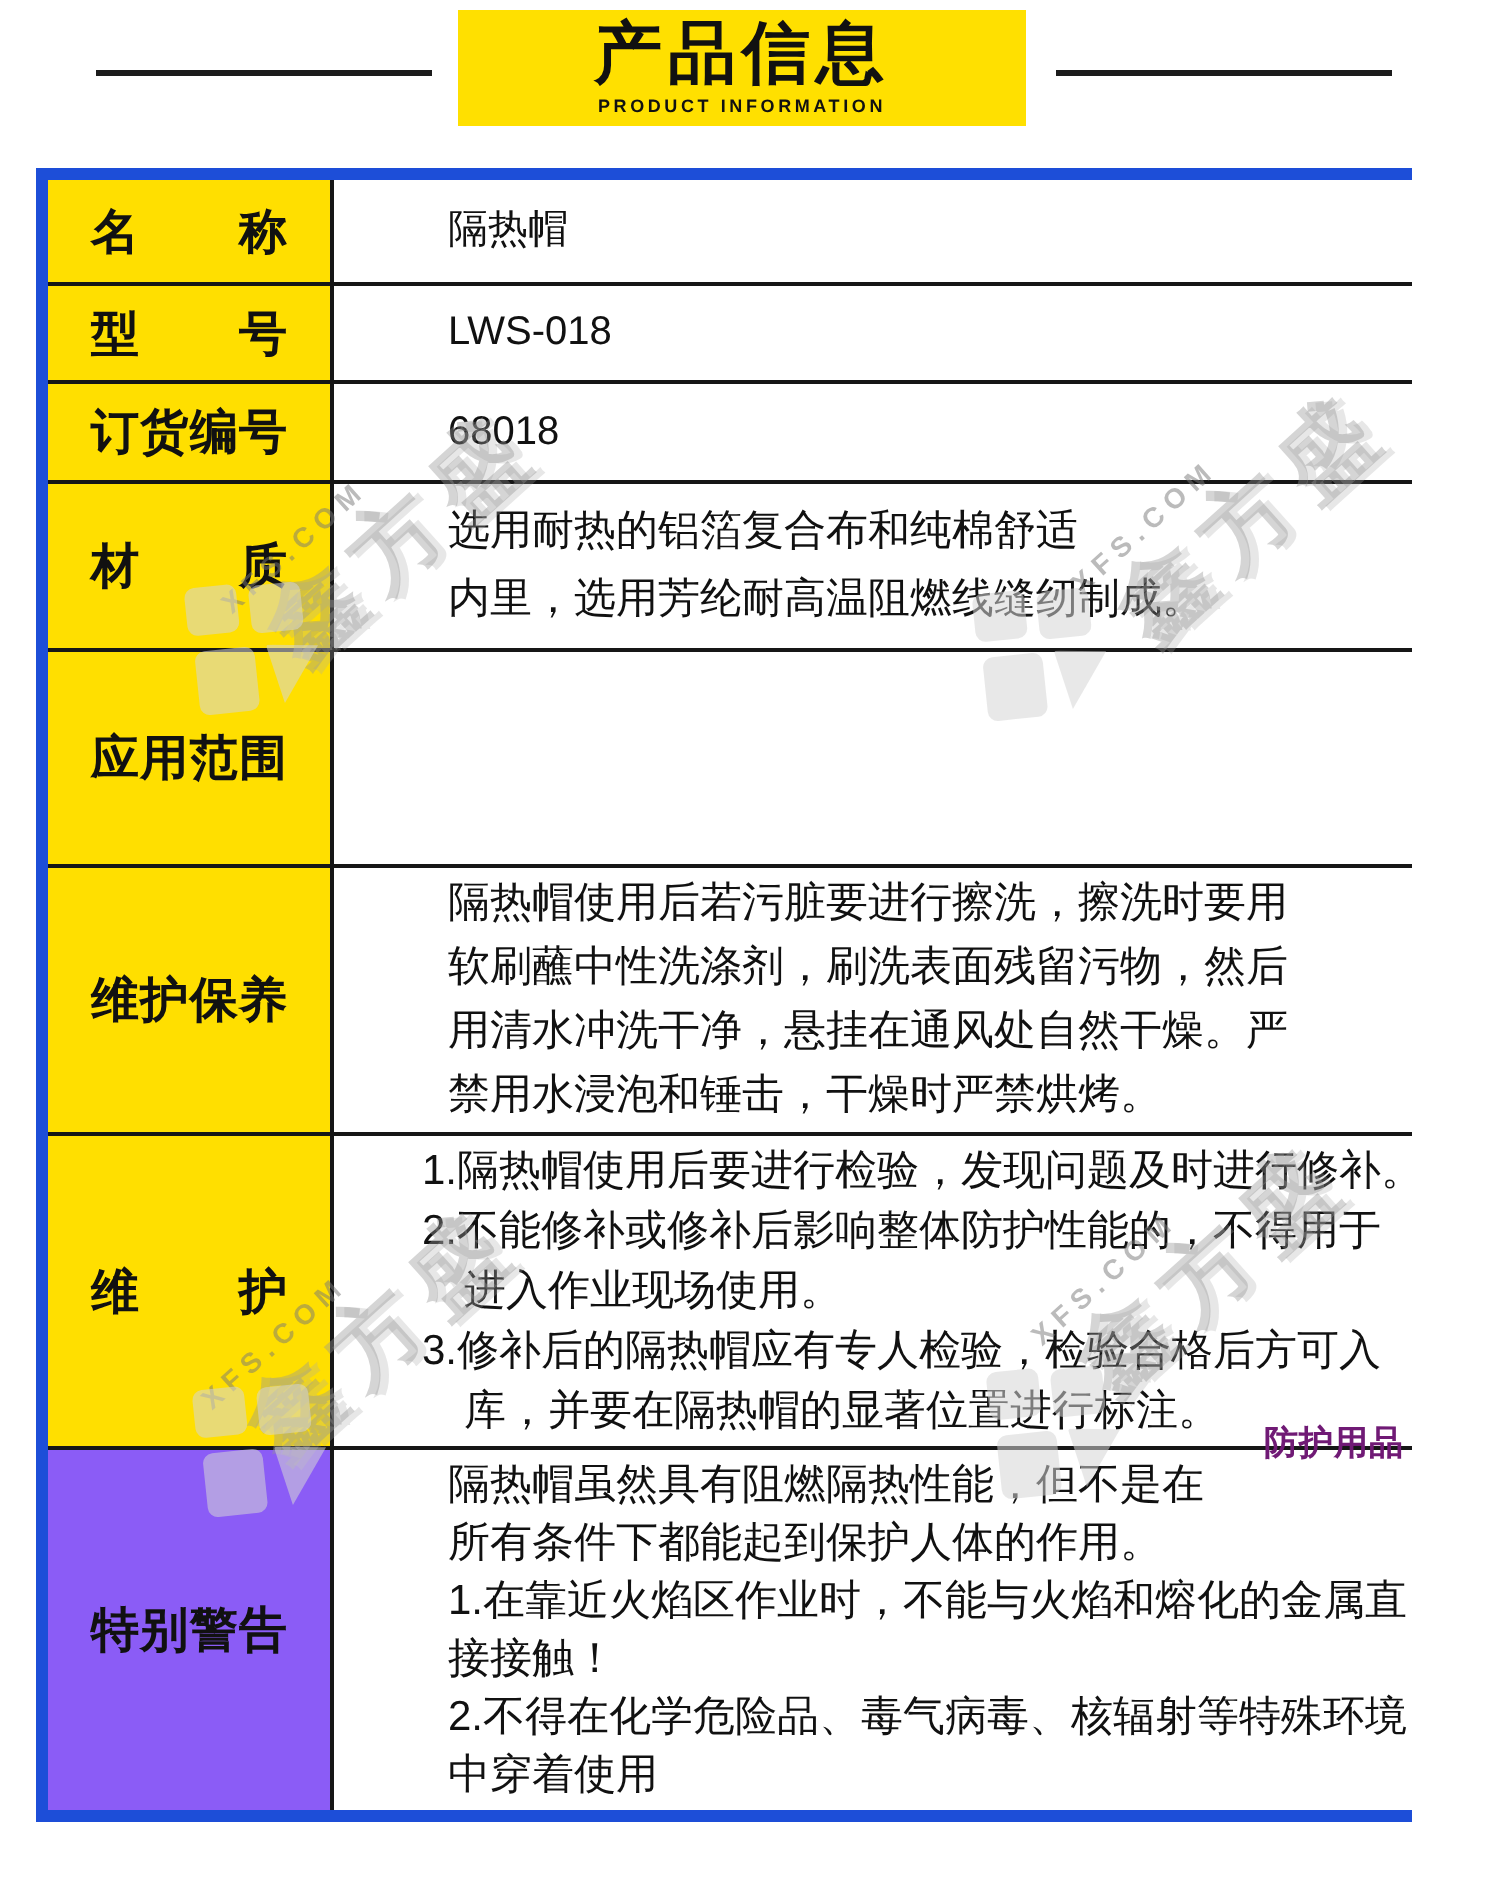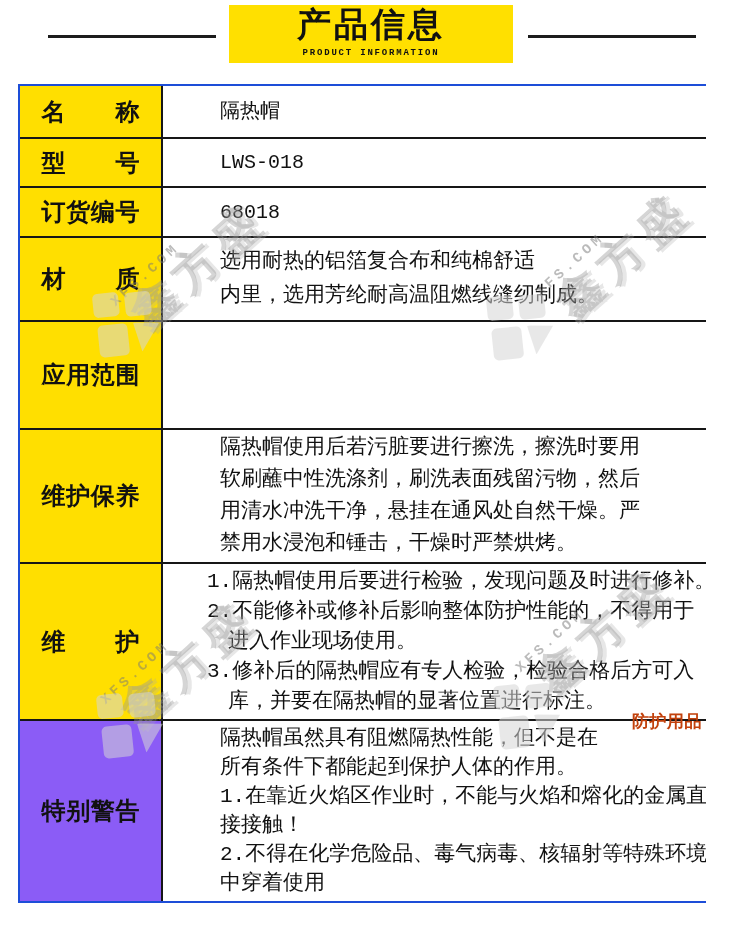--- a/index.html
+++ b/index.html
@@ -1,35 +1,35 @@
 <!DOCTYPE html>
 <html><head>
 <meta charset="utf-8">
 <style>
   html,body{margin:0;padding:0;background:#fff;}
   .page{
     position:relative;width:706px;height:948px;background:#ffffff;overflow:hidden;
-    font-family:Liberation Mono, monospace;color:#111;
+    font-family:Liberation Sans, sans-serif;color:#111;
   }
 
   
   .dash{position:absolute;top:35px;height:3px;background:#1c1c1c;}
   .dash-left{left:48px;width:168px;}
   .dash-right{left:528px;width:168px;}
   .title-box{
     position:absolute;left:229px;top:5px;width:284px;height:58px;background:#ffe000;
     display:flex;flex-direction:column;align-items:center;justify-content:center;
   }
   .title{font-size:34px;font-weight:bold;letter-spacing:3px;line-height:1;}
   .subtitle{font-size:9px;font-weight:bold;letter-spacing:1.8px;margin-top:4px;}
 
   
   .ptable{
     position:absolute;left:18px;top:84px;width:714px;box-sizing:border-box;
-    border:2px solid #1d4ed8;z-index:2;
+    border:6px solid #1d4ed8;z-index:2;
   }
   .trow{display:flex;border-bottom:2px solid #161616;}
   .trow:last-child{border-bottom:0;}
   .tlabel{
     width:143px;min-width:143px;box-sizing:border-box;border-right:2px solid #161616;
     background:#ffdf00;display:flex;align-items:center;justify-content:center;
   }
   .tlabel-text{width:98px;font-size:24px;font-weight:bold;text-align:justify;text-align-last:justify;}
   .warn .tlabel{background:#8b5cf6;}
   .tcontent{
@@ -63,21 +63,21 @@
   .wm-logo .t1{left:0;top:0;width:26px;height:24px;}
   .wm-logo .t2{left:32px;top:2px;width:26px;height:24px;}
   .wm-logo .t3{left:2px;top:32px;width:30px;height:32px;}
   .wm-logo .t4{left:38px;top:32px;width:26px;height:30px;border-radius:2px;clip-path:polygon(0 0,100% 10%,25% 100%);}
   .lg1{left:95px;top:291px;} .lg2{left:489px;top:294px;}
   .lg3{left:99px;top:692px;} .lg4{left:496px;top:683px;}
 
   
   .corner-tag{
     position:absolute;left:632px;top:710px;z-index:4;
-    font-size:17px;font-weight:bold;color:#c2410c;letter-spacing:0.5px;
+    font-size:17px;font-weight:bold;color:#701a75;letter-spacing:0.5px;
   }
 </style>
 </head>
 <body>
 
 <div class="page">
 
   <div class="dash dash-left"></div>
   <div class="title-box">
     <div class="title">产品信息</div>

